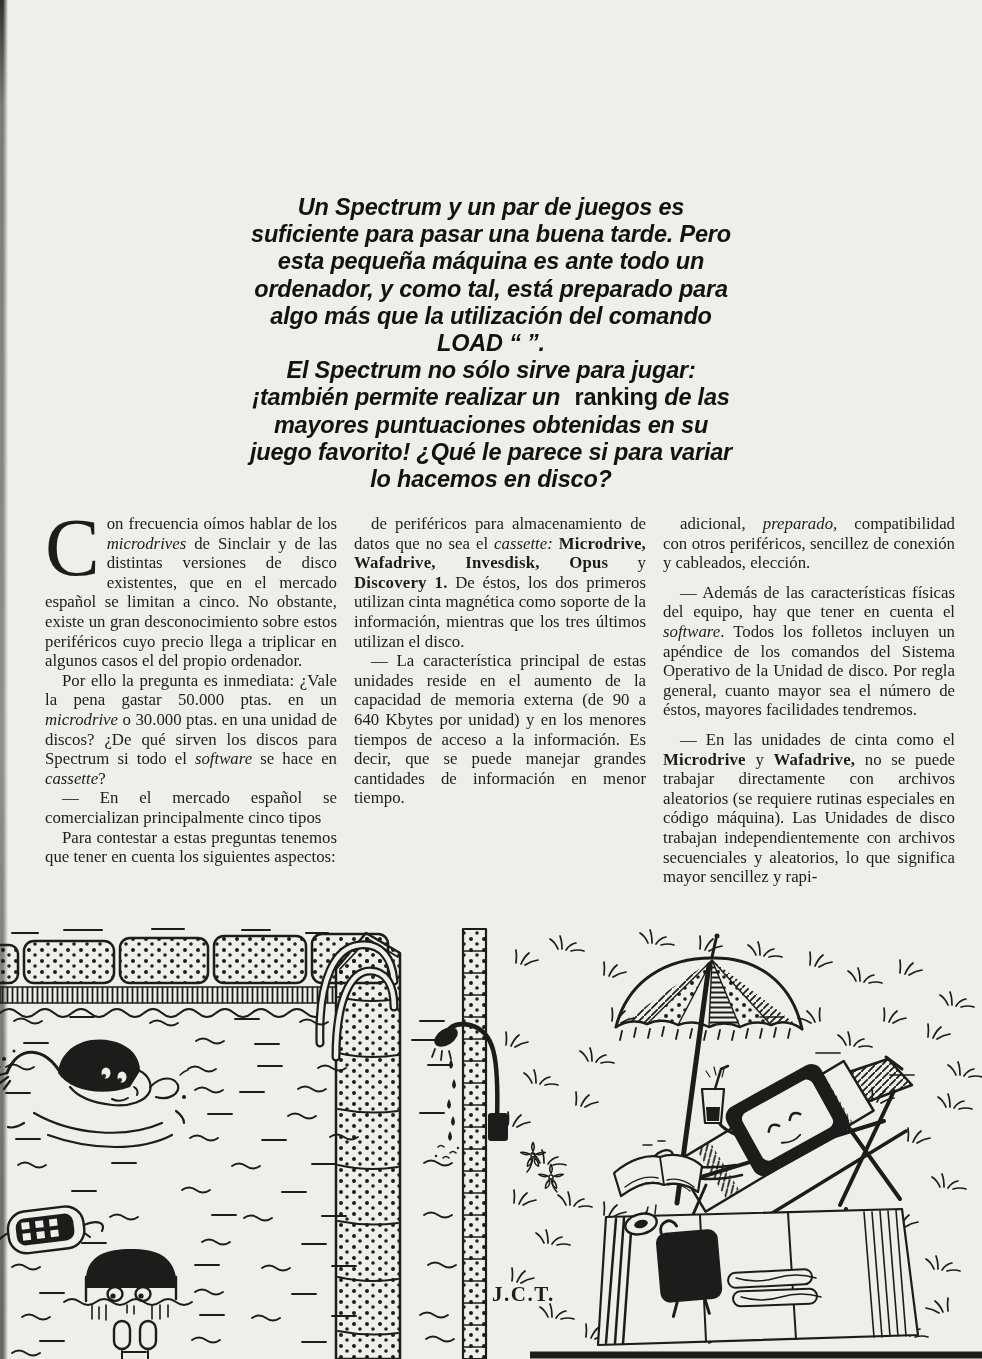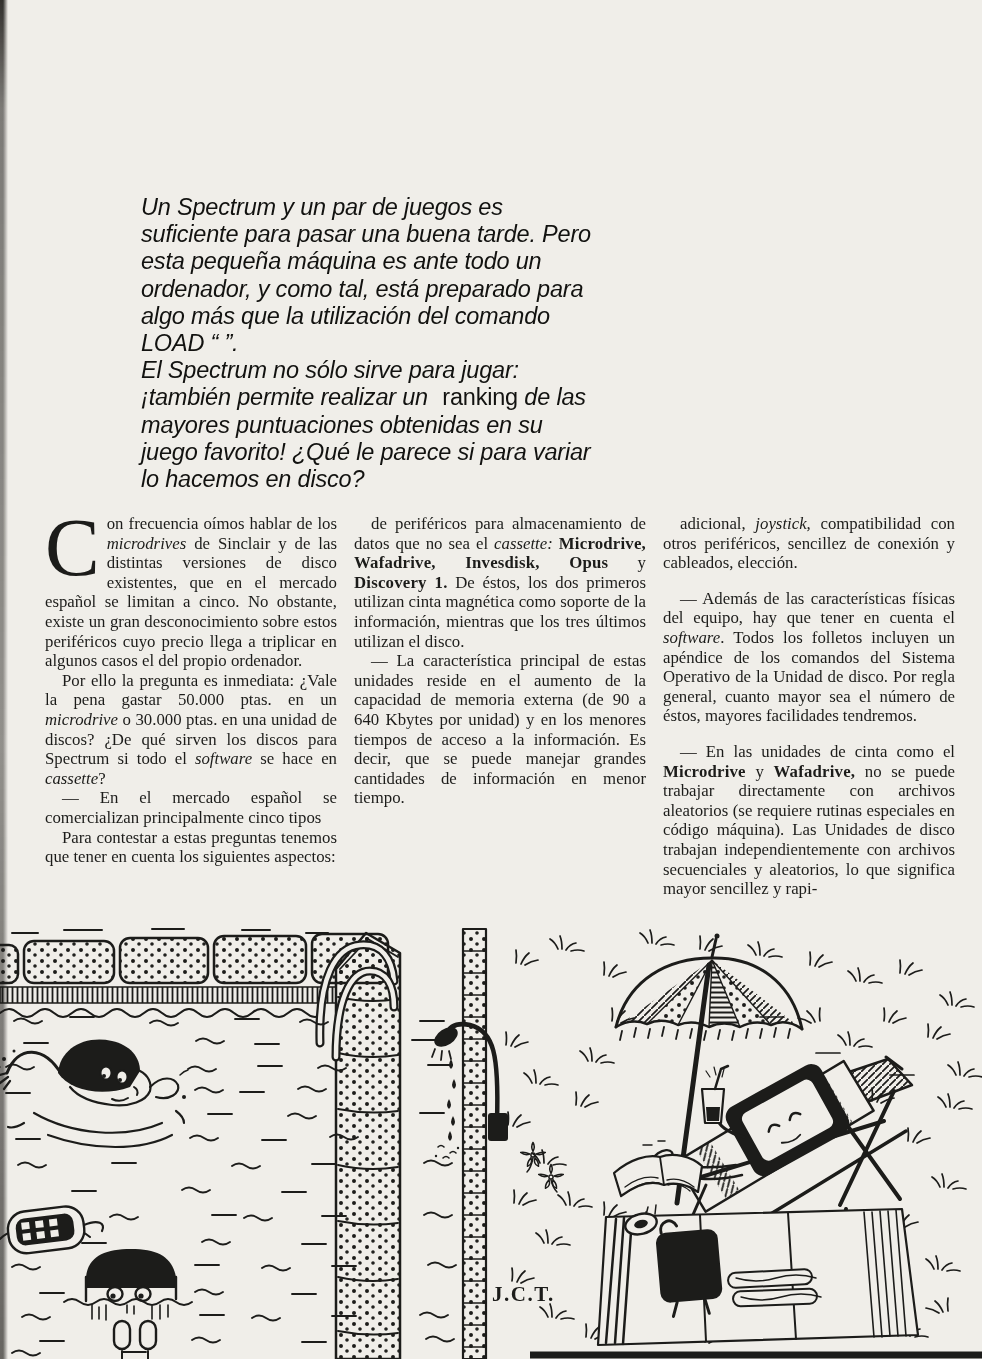--- a/index.html
+++ b/index.html
@@ -11,33 +11,33 @@
   .binding {
     position:absolute; left:0; top:0; bottom:0; width:8px;
     background:
       linear-gradient(to bottom, rgba(30,28,25,.9) 0%, rgba(30,28,25,.55) 8%, rgba(30,28,25,.45) 55%, rgba(30,28,25,.65) 100%);
     -webkit-mask-image:linear-gradient(to right, black 0, black 3px, transparent 8px);
             mask-image:linear-gradient(to right, black 0, black 3px, transparent 8px);
   }
   .intro {
     position:absolute; top:194px; left:141px; width:700px;
     font-family:"Liberation Sans", sans-serif;
-    font-weight:normal; font-style:italic;
+    font-weight:bold; font-style:italic;
     font-size:23.5px; line-height:27.2px; letter-spacing:-0.2px;
-    text-align:left; white-space:pre-line; color:#121210;
+    text-align:center; white-space:pre-line; color:#121210;
   }
   .intro .upright { font-style:normal;margin-left:8px; }
   .columns {
     position:absolute; top:514px; left:45px; width:910px;
     display:grid; grid-template-columns:1fr 1fr 1fr; column-gap:17px;
   }
   .col { font-size:16.8px; line-height:19.6px; text-align:justify; }
   .para { margin:0; text-indent:17px; }
   .para.first { text-indent:0; }
-  .para.spaced { margin-top:16px; }
+  .para.spaced { margin-top:10px; }
   .run-i { font-style:italic; }
   .run-b { font-weight:bold; letter-spacing:.2px; }
   .dropcap {
     float:left; font-size:82px; line-height:60px;
     margin:2px 7px 0 0; padding-top:2px; font-weight:400;
   }
   .illo {
     position:absolute; left:0; top:925px; width:982px; height:434px;
     stroke:#1c1c1a; stroke-width:2; fill:none;
     stroke-linecap:round; stroke-linejoin:round;
@@ -72,21 +72,21 @@
         <p class="para first"><span class="dropcap">C</span><span>on frecuencia oímos hablar de los </span><span class="run-i">microdrives</span><span> de Sinclair y de las distintas versiones de disco existentes, que en el mercado español se limitan a cinco. No obstante, existe un gran desconocimiento sobre estos periféricos cuyo precio llega a triplicar en algunos casos el del propio ordenador.</span></p>
         <p class="para"><span>Por ello la pregunta es inmediata: ¿Vale la pena gastar 50.000 ptas. en un </span><span class="run-i">microdrive</span><span> o 30.000 ptas. en una unidad de discos? ¿De qué sirven los discos para Spectrum si todo el </span><span class="run-i">software</span><span> se hace en </span><span class="run-i">cassette</span><span>?</span></p>
         <p class="para"><span>— En el mercado español se comercializan principalmente cinco tipos</span></p>
         <p class="para"><span>Para contestar a estas preguntas tenemos que tener en cuenta los siguientes aspectos:</span></p>
       </div>
     <div class="col">
         <p class="para"><span>de periféricos para almacenamiento de datos que no sea el </span><span class="run-i">cassette:</span><span> </span><span class="run-b">Microdrive, Wafadrive, Invesdisk, Opus</span><span> y </span><span class="run-b">Discovery 1.</span><span> De éstos, los dos primeros utilizan cinta magnética como soporte de la información, mientras que los tres últimos utilizan el disco.</span></p>
         <p class="para"><span>— La característica principal de estas unidades reside en el aumento de la capacidad de memoria externa (de 90 a 640 Kbytes por unidad) y en los menores tiempos de acceso a la información. Es decir, que se puede manejar grandes cantidades de información en menor tiempo.</span></p>
       </div>
     <div class="col">
-        <p class="para"><span>adicional, </span><span class="run-i">joystick,</span><span> compatibilidad con otros periféricos, sencillez de conexión y cableados, elección.</span></p>
+        <p class="para"><span>adicional, </span><span class="run-i">preparado,</span><span> compatibilidad con otros periféricos, sencillez de conexión y cableados, elección.</span></p>
         <p class="para spaced"><span>— Además de las características físicas del equipo, hay que tener en cuenta el </span><span class="run-i">software</span><span>. Todos los folletos incluyen un apéndice de los comandos del Sistema Operativo de la Unidad de disco. Por regla general, cuanto mayor sea el número de éstos, mayores facilidades tendremos.</span></p>
         <p class="para spaced"><span>— En las unidades de cinta como el </span><span class="run-b">Microdrive</span><span> y </span><span class="run-b">Wafadrive,</span><span> no se puede trabajar directamente con archivos aleatorios (se requiere rutinas especiales en código máquina). Las Unidades de disco trabajan independientemente con archivos secuenciales y aleatorios, lo que significa mayor sencillez y rapi-</span></p>
       </div>
   </div>
 
   <svg class="illo" viewBox="0 0 982 434">
     <defs>
       <pattern id="dots" width="13" height="11" patternUnits="userSpaceOnUse">
         <circle cx="3" cy="3" r="1" fill="#1c1c1a"></circle>
           <circle cx="9" cy="8" r="0.8" fill="#1c1c1a"></circle>

